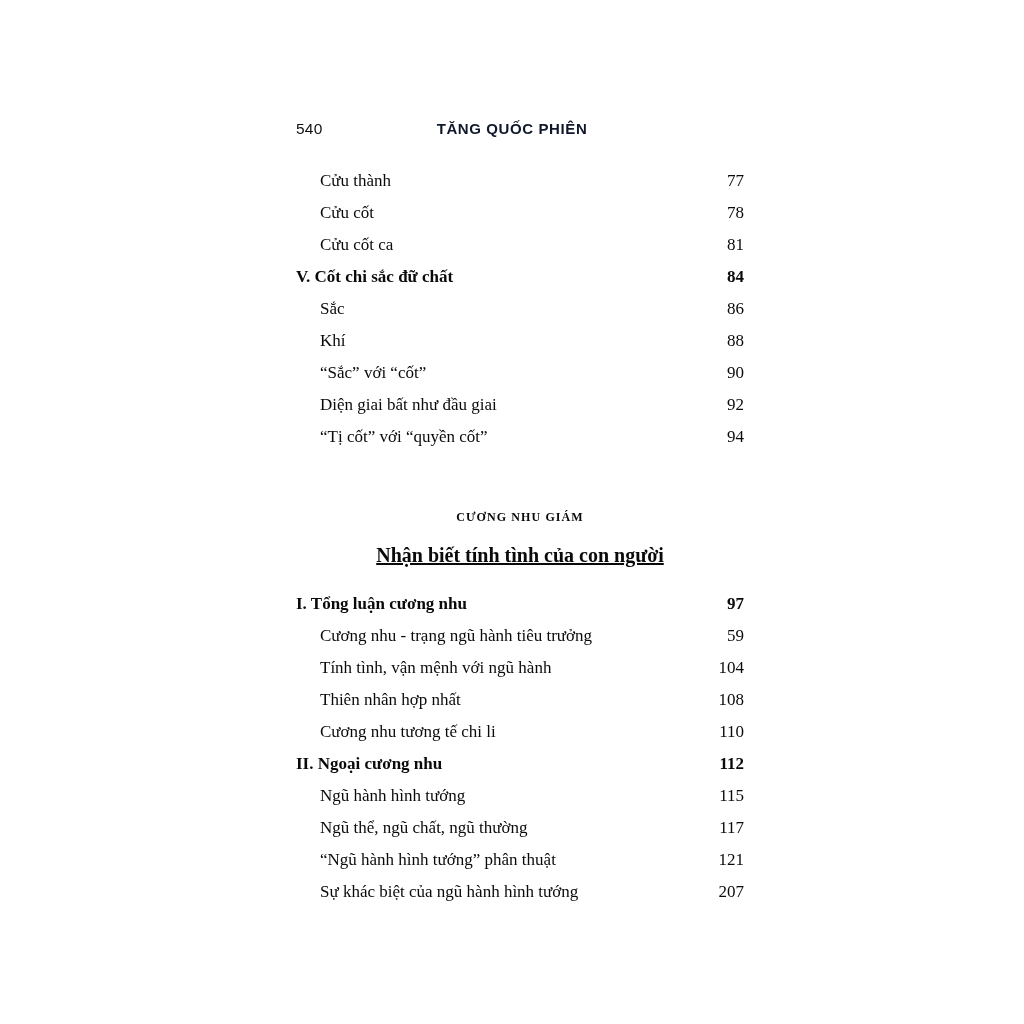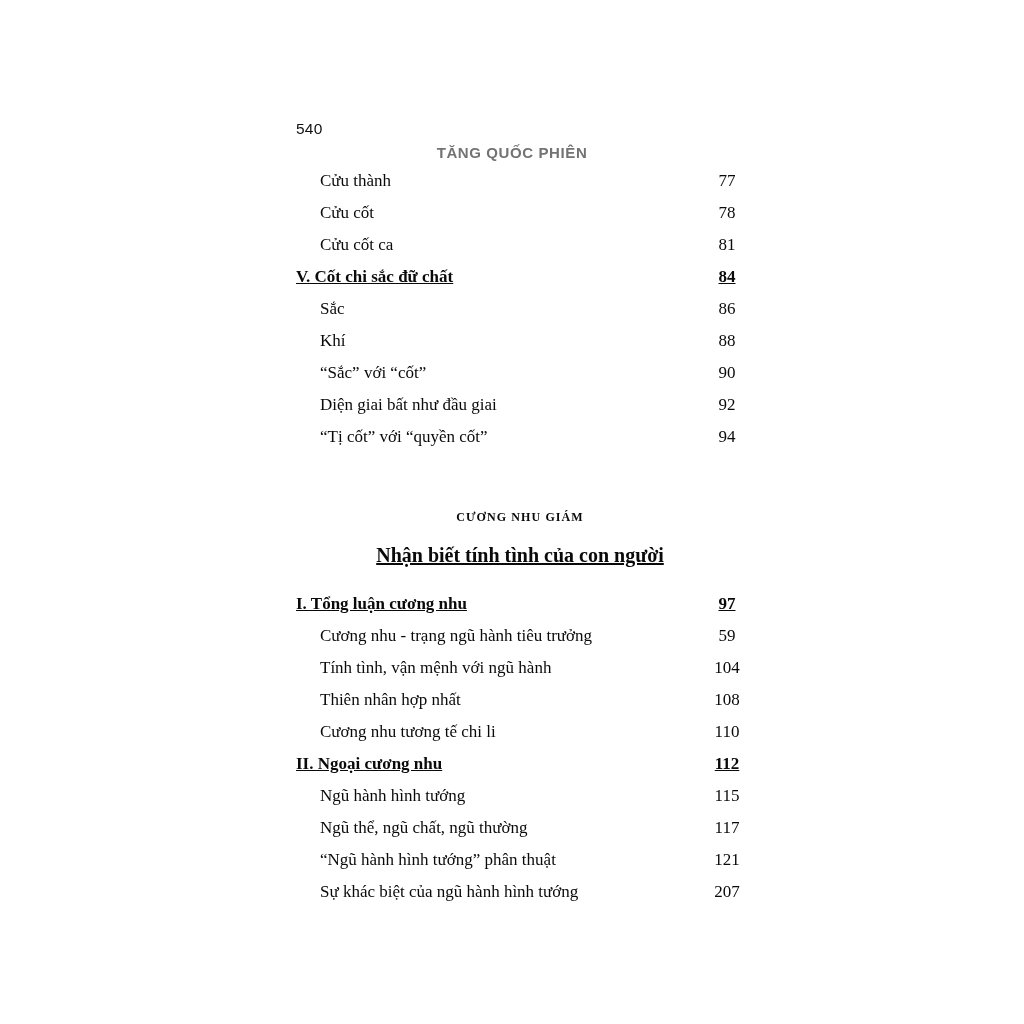--- a/index.html
+++ b/index.html
@@ -45,22 +45,21 @@
   }
   .head-title {
     position: absolute;
     left: 0;
     right: 16px;
     text-align: center;
     font-family: "Liberation Sans", sans-serif;
     font-size: 15px;
     font-weight: bold;
     letter-spacing: 0.6px;
-    color: #737373;
-    margin-top: 24px;
+    color: #0f172a;
   }
 
   
   .toc-list {
     margin: 0;
     padding: 0;
     list-style: none;
   }
   .toc-row {
     display: flex;
@@ -68,28 +67,27 @@
     justify-content: space-between;
     font-size: 17px;
     line-height: 1.0;
     padding: 7.5px 0;
   }
   .toc-row .label {
     white-space: nowrap;
   }
   .toc-row .page-num {
     white-space: nowrap;
-    text-align: center;
+    text-align: right;
     min-width: 34px;
     font-variant-numeric: lining-nums;
   }
   .lvl-1 {
     font-weight: bold;
     padding-left: 0px;
-    text-decoration: underline;
   }
   .lvl-1 .page-num { font-weight: bold; }
   .lvl-2 {
     padding-left: 24px;
     font-weight: normal;
   }
 
   
   .section-break {
     height: 30px;

